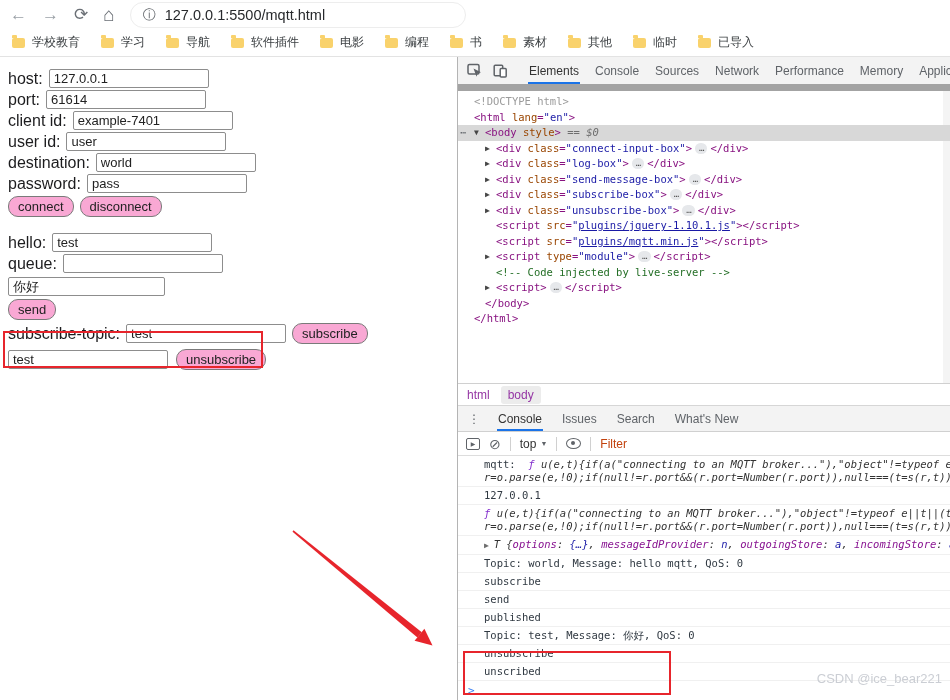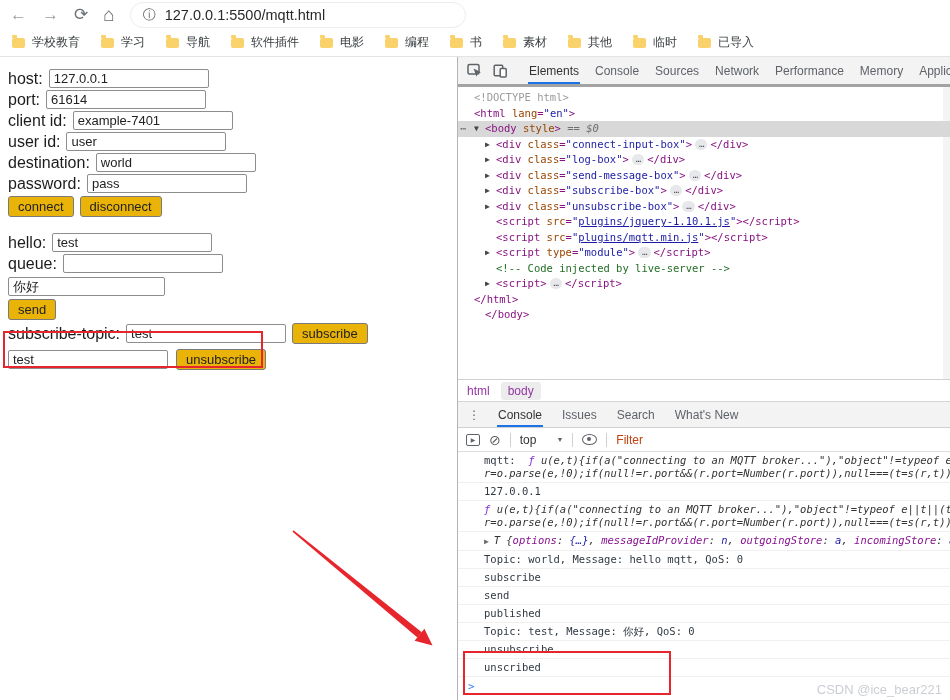--- a/index.html
+++ b/index.html
@@ -21,34 +21,34 @@
   .folder::before{content:"";position:absolute;top:-3px;left:0;width:5px;height:3px;
                   background:#f9d26c;border-radius:1px 1px 0 0}
 
   
   .page{position:absolute;left:0;top:57px;width:456px;bottom:0;box-sizing:border-box;
         padding:12px 11px 0 8px;background:#fff}
   .frow{display:flex;align-items:center;margin-bottom:2px}
   .flabel{font-size:16px;color:#1c1c1e;margin-right:6px;white-space:nowrap}
   input.fi{height:15px;border:1px solid #8d8d8d;border-radius:2px;font-size:13px;
            padding:1px 4px;width:150px;font-family:"Liberation Sans",sans-serif;color:#222;background:#fff}
-  .btn{background:#eab308;border:1px solid #7a7a7a;border-radius:3px;font-size:13px;color:#222;
+  .btn{background:#f9a8d4;border:1px solid #7a7a7a;border-radius:10px;font-size:13px;color:#222;
        padding:2px 9px;font-family:"Liberation Sans",sans-serif;margin-right:6px}
   .btnrow{margin-top:3px;margin-bottom:0}
   .blockgap{height:16px}
 
   
   .red-box{position:absolute;border:2px solid #e7252c;z-index:40;background:transparent}
   #arrow-svg{position:absolute;left:0;top:0;width:950px;height:700px;pointer-events:none;z-index:45}
-  .watermark{position:absolute;right:8px;bottom:3px;color:#cbced4;font-size:13px;z-index:30}
+  .watermark{position:absolute;right:8px;bottom:14px;color:#cbced4;font-size:13px;z-index:30}
 
   
   .devtools{position:absolute;left:457px;top:57px;right:0;bottom:0;border-left:1px solid #b4b4b4;
             background:#fff;box-sizing:border-box;display:flex;flex-direction:column}
-  .dt-header{height:27px;flex:0 0 27px;background:#f3f3f3;border-bottom:3px solid #a3a3a3;
+  .dt-header{height:27px;flex:0 0 27px;background:#f3f3f3;border-bottom:7px solid #a3a3a3;
              display:flex;align-items:center;padding:0 4px}
   .dt-icbtn{padding:0 5px;display:flex;align-items:center}
   .dt-vsep{width:1px;height:16px;background:#d0d0d0;margin:0 4px}
   .dt-tab{font-size:12px;color:#5f6368;padding:7px 8px 6px;position:relative;white-space:nowrap}
   .dt-tab.active{color:#333}
   .dt-tab.active::after{content:"";position:absolute;left:7px;right:7px;bottom:0;height:2px;background:#1a73e8}
 
   .dom-tree{flex:0 0 289px;overflow:hidden;padding-top:3px;
             font-family:"DejaVu Sans Mono",monospace;font-size:10.5px;position:relative}
   .t-row{line-height:15.5px;white-space:pre;position:relative}
@@ -74,21 +74,21 @@
   .drw-tab{font-size:12px;color:#5f6368;padding:6px 10px 5px;position:relative;white-space:nowrap}
   .drw-tab.active{color:#333}
   .drw-tab.active::after{content:"";position:absolute;left:9px;right:9px;bottom:0;height:2px;background:#1a73e8}
 
   .console-bar{flex:0 0 23px;border-bottom:1px solid #ddd;display:flex;align-items:center;
                gap:9px;padding:0 8px;background:#fff}
   .cb-vsep{width:1px;height:14px;background:#d0d0d0}
   .sidebar-ic{width:12px;height:10px;border:1.4px solid #5f6368;border-radius:2px;display:flex;
               align-items:center;justify-content:center;font-size:6px;color:#5f6368}
   .clear-ic{color:#5f6368;font-size:14px;line-height:14px}
-  .ctx{font-size:12px;color:#333;display:flex;align-items:center;gap:20px}
+  .ctx{font-size:12px;color:#333;display:flex;align-items:center;gap:4px}
   .ctx .car{font-size:7px;color:#5f6368}
   .eye{width:13px;height:9px;border:1.4px solid #5f6368;border-radius:50%;position:relative}
   .eye::after{content:"";position:absolute;left:3.5px;top:1.5px;width:4px;height:4px;border-radius:50%;
               background:#5f6368}
   .filter-txt{font-size:12px;color:#c2410c}
 
   .console{flex:1 1 auto;position:relative;overflow:hidden;background:#fff}
   .c-row{font-family:"DejaVu Sans Mono",monospace;font-size:10.5px;line-height:13px;
          padding:2px 6px 2px 26px;border-bottom:1px solid #f0f0f0;color:#303942;white-space:pre}
   .tk-pre{color:#303942}
@@ -253,22 +253,22 @@
       <div class="t-row" style="padding-left: 38px;"><span class="t-arrow">▶</span><span class="tk-p">&lt;</span><span class="tk-t">div</span><span class="tk-a"> class</span><span class="tk-p">=</span><span class="tk-v">"connect-input-box"</span><span class="tk-p">&gt;</span><span class="pill">…</span><span class="tk-p">&lt;/</span><span class="tk-t">div</span><span class="tk-p">&gt;</span></div>
       <div class="t-row" style="padding-left: 38px;"><span class="t-arrow">▶</span><span class="tk-p">&lt;</span><span class="tk-t">div</span><span class="tk-a"> class</span><span class="tk-p">=</span><span class="tk-v">"log-box"</span><span class="tk-p">&gt;</span><span class="pill">…</span><span class="tk-p">&lt;/</span><span class="tk-t">div</span><span class="tk-p">&gt;</span></div>
       <div class="t-row" style="padding-left: 38px;"><span class="t-arrow">▶</span><span class="tk-p">&lt;</span><span class="tk-t">div</span><span class="tk-a"> class</span><span class="tk-p">=</span><span class="tk-v">"send-message-box"</span><span class="tk-p">&gt;</span><span class="pill">…</span><span class="tk-p">&lt;/</span><span class="tk-t">div</span><span class="tk-p">&gt;</span></div>
       <div class="t-row" style="padding-left: 38px;"><span class="t-arrow">▶</span><span class="tk-p">&lt;</span><span class="tk-t">div</span><span class="tk-a"> class</span><span class="tk-p">=</span><span class="tk-v">"subscribe-box"</span><span class="tk-p">&gt;</span><span class="pill">…</span><span class="tk-p">&lt;/</span><span class="tk-t">div</span><span class="tk-p">&gt;</span></div>
       <div class="t-row" style="padding-left: 38px;"><span class="t-arrow">▶</span><span class="tk-p">&lt;</span><span class="tk-t">div</span><span class="tk-a"> class</span><span class="tk-p">=</span><span class="tk-v">"unsubscribe-box"</span><span class="tk-p">&gt;</span><span class="pill">…</span><span class="tk-p">&lt;/</span><span class="tk-t">div</span><span class="tk-p">&gt;</span></div>
       <div class="t-row" style="padding-left: 38px;"><span class="tk-p">&lt;</span><span class="tk-t">script</span><span class="tk-a"> src</span><span class="tk-p">=</span><span class="tk-v">"</span><span class="tk-l">plugins/jquery-1.10.1.js</span><span class="tk-v">"</span><span class="tk-p">&gt;&lt;/</span><span class="tk-t">script</span><span class="tk-p">&gt;</span></div>
       <div class="t-row" style="padding-left: 38px;"><span class="tk-p">&lt;</span><span class="tk-t">script</span><span class="tk-a"> src</span><span class="tk-p">=</span><span class="tk-v">"</span><span class="tk-l">plugins/mqtt.min.js</span><span class="tk-v">"</span><span class="tk-p">&gt;&lt;/</span><span class="tk-t">script</span><span class="tk-p">&gt;</span></div>
       <div class="t-row" style="padding-left: 38px;"><span class="t-arrow">▶</span><span class="tk-p">&lt;</span><span class="tk-t">script</span><span class="tk-a"> type</span><span class="tk-p">=</span><span class="tk-v">"module"</span><span class="tk-p">&gt;</span><span class="pill">…</span><span class="tk-p">&lt;/</span><span class="tk-t">script</span><span class="tk-p">&gt;</span></div>
       <div class="t-row" style="padding-left: 38px;"><span class="tk-c">&lt;!-- Code injected by live-server --&gt;</span></div>
       <div class="t-row" style="padding-left: 38px;"><span class="t-arrow">▶</span><span class="tk-p">&lt;</span><span class="tk-t">script</span><span class="tk-p">&gt;</span><span class="pill">…</span><span class="tk-p">&lt;/</span><span class="tk-t">script</span><span class="tk-p">&gt;</span></div>
+      <div class="t-row" style="padding-left: 27px;"><span class="tk-p">&lt;/</span><span class="tk-t">body</span><span class="tk-p">&gt;</span></div>
       <div class="t-row" style="padding-left: 16px;"><span class="tk-p">&lt;/</span><span class="tk-t">html</span><span class="tk-p">&gt;</span></div>
-      <div class="t-row" style="padding-left: 27px;"><span class="tk-p">&lt;/</span><span class="tk-t">body</span><span class="tk-p">&gt;</span></div>
     </div>
 
   <div class="crumbs" id="crumbs">
       <span class="crumb">html</span>
       <span class="crumb sel">body</span>
     </div>
 
   <div class="drawer-tabs">
     <span class="kebab">⋮</span>
     <span id="drawer-tabs" style="display:flex;align-items:center">

